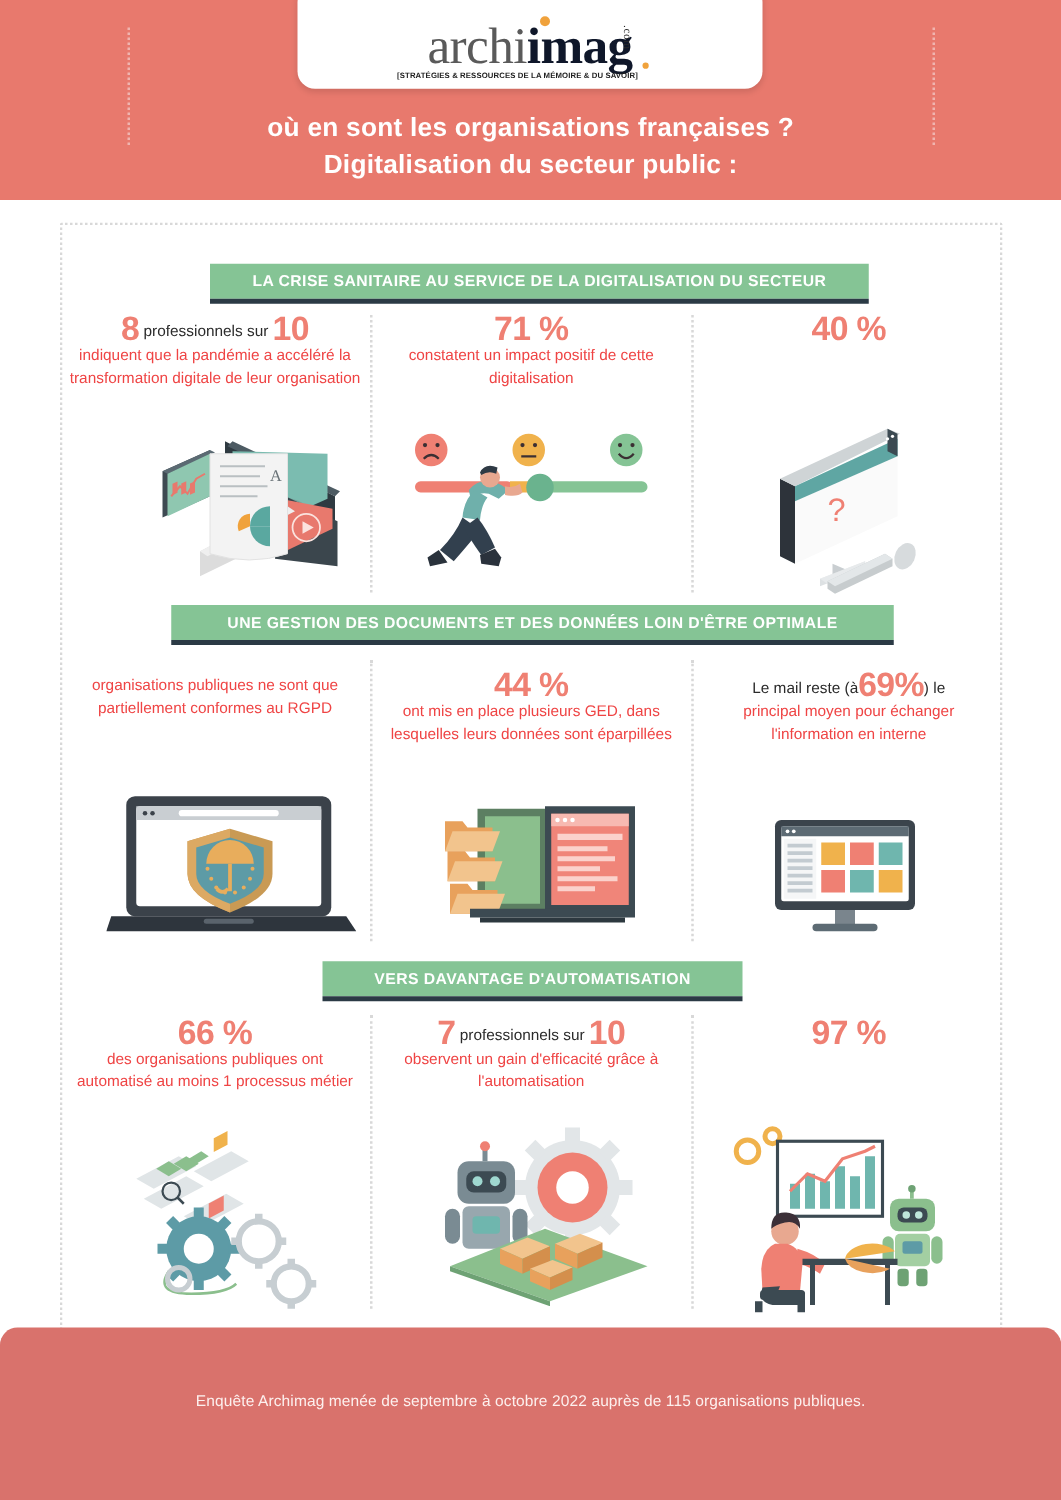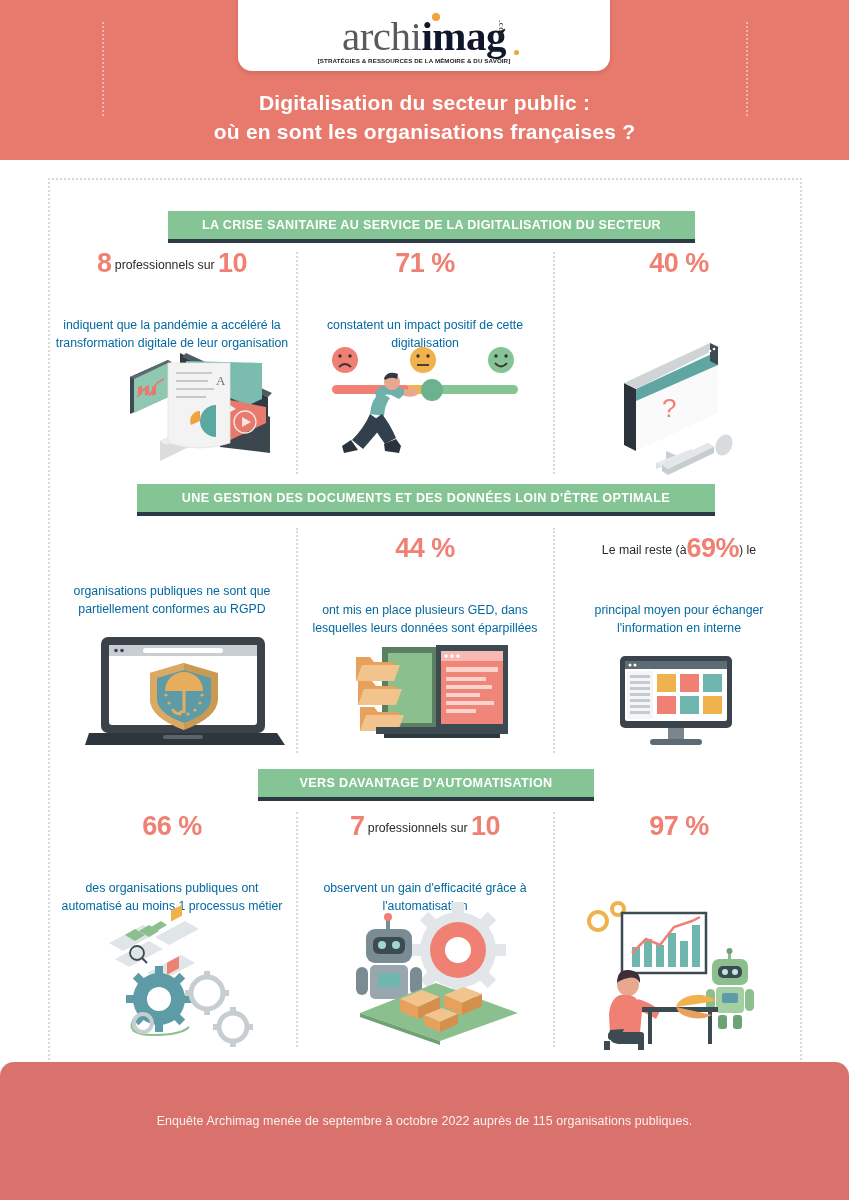--- a/index.html
+++ b/index.html
@@ -145,25 +145,24 @@
     white-space: nowrap;
   }
   .big {
     color: #ef8073;
     font-weight: bold;
     font-size: 27px;
     letter-spacing: -0.5px;
     vertical-align: -3px;
   }
   .stat-body {
-    color: #0369a1;
+    color: #ef4444;
     font-size: 12.3px;
     line-height: 17.5px;
     padding: 0 6px;
-    margin-top: 43px;
   }
 
   
   .vdiv {
     position: absolute;
     width: 0; border-left: 2px dotted #d8d8d8;
     z-index: 1;
   }
 
   
@@ -209,22 +208,22 @@
     <div class="logo-word">
       <span class="logo-dot"></span>
       <span class="lite">archi</span><span class="bold">imag</span>
       <span class="logo-com">.com</span>
       <span class="logo-com-dot"></span>
     </div>
     <div class="logo-tagline">[STRATÉGIES &amp; RESSOURCES DE LA MÉMOIRE &amp; DU SAVOIR]</div>
   </div>
 
   <div class="header-title">
+    <div>où en sont les organisations françaises ?</div>
     <div>Digitalisation du secteur public :</div>
-    <div>où en sont les organisations françaises ?</div>
   </div>
 
   <div class="dot-frame"></div>
 
   <div class="banner-wrap" style="left:157px; top:211px; width:538px;padding-left:11px;">
     <div class="banner">
       <span class="banner-label">LA CRISE SANITAIRE AU SERVICE DE LA DIGITALISATION DU SECTEUR</span>
       <span class="banner-underline"></span>
     </div>
   </div>

